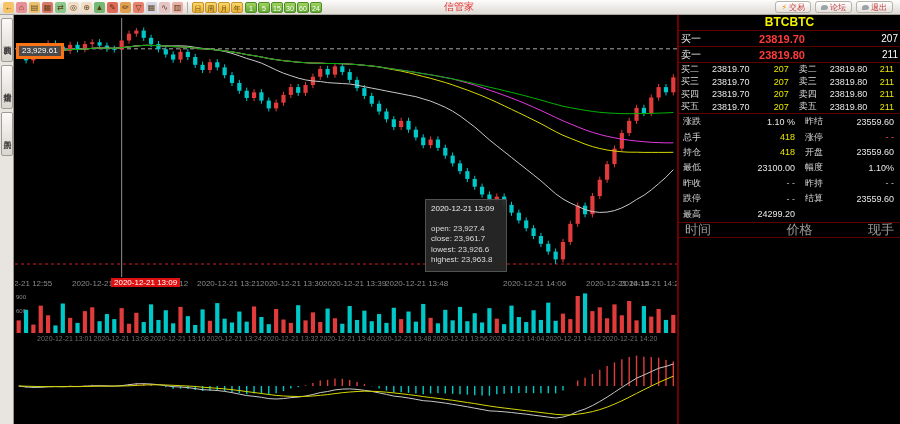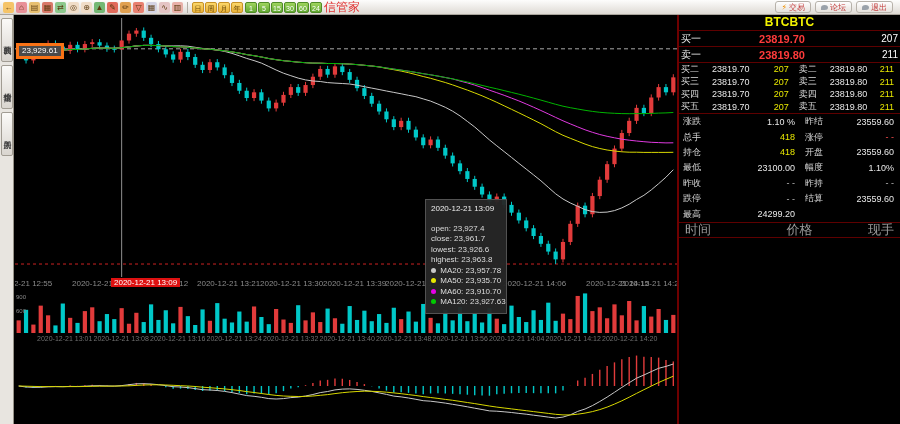--- a/index.html
+++ b/index.html
@@ -11,21 +11,21 @@
   .toolbar { position:absolute; top:0; left:0; width:900px; height:15px;
     background:linear-gradient(#fdfdfc,#dedad4); border-bottom:1px solid #a9a49c;
     display:flex; align-items:center; gap:2px; padding:0 3px; z-index:20; }
   .tbi { width:11px; height:11px; font-size:8px; line-height:11px; text-align:center;
     border-radius:2px; color:#5a3a10; flex:0 0 auto; cursor:pointer; overflow:hidden; }
   .tsep { width:1px; height:11px; background:#b0aca4; margin:0 2px; flex:0 0 auto; }
   .pbtn { width:12px; height:11px; font-size:7px; line-height:11px; text-align:center;
     border-radius:2px; flex:0 0 auto; cursor:pointer; }
   .pbtn.y { background:linear-gradient(#fbd76a,#eab33a); border:1px solid #c89225; color:#6b4a08; }
   .pbtn.g { background:linear-gradient(#9fd45e,#63a832); border:1px solid #4f8c27; color:#fff; }
-  .brand { font-size:12px; color:#e03030; white-space:nowrap; }
+  .brand { font-size:10px; color:#e03030; margin-left:120px; white-space:nowrap; }
   .tb-right { margin-left:auto; display:flex; gap:4px; padding-right:4px; }
   .rbtn { height:12px; display:flex; align-items:center; gap:2px; padding:0 5px;
     border:1px solid #b7b2aa; border-radius:3px; background:linear-gradient(#fff,#e6e2dc);
     font-size:8px; color:#c23b3b; cursor:pointer; white-space:nowrap; }
   .bolt { color:#f09000; font-size:8px; }
   .bubble { width:7px; height:5px; background:#9aa2aa; border-radius:50% 50% 50% 0; display:inline-block; }
 
   
   .sidebar { position:absolute; left:0; top:15px; width:14px; height:409px;
     background:#e8e5e0; border-right:1px solid #979288; z-index:10; }
@@ -540,26 +540,20 @@
     <div class="pricetag" id="ptag" style="top: 27.8239px;">23,929.61</div>
 
     <div class="tooltip">
       <div class="tt-time">2020-12-21 13:09</div>
       <div id="tt-rows">
           <div class="row">open: 23,927.4</div>
           <div class="row">close: 23,961.7</div>
           <div class="row">lowest: 23,926.6</div>
           <div class="row">highest: 23,963.8</div>
         </div>
-      <div id="tt-ma">
-          <div class="row"><span class="dot" style="background: rgb(200, 200, 200);"></span> MA20: 23,957.78</div>
-          <div class="row"><span class="dot" style="background: rgb(232, 232, 0);"></span> MA50: 23,935.70</div>
-          <div class="row"><span class="dot" style="background: rgb(232, 0, 232);"></span> MA60: 23,910.70</div>
-          <div class="row"><span class="dot" style="background: rgb(0, 204, 0);"></span> MA120: 23,927.63</div>
-        </div>
     </div>
   </div>
 
   <div class="rpanel">
     <div class="rtitle">BTCBTC</div>
     <div class="rl"></div>
     <div class="brow">
       <span class="bl">买一</span>
       <span class="bp">23819.70</span>
       <span class="bq">207</span>

